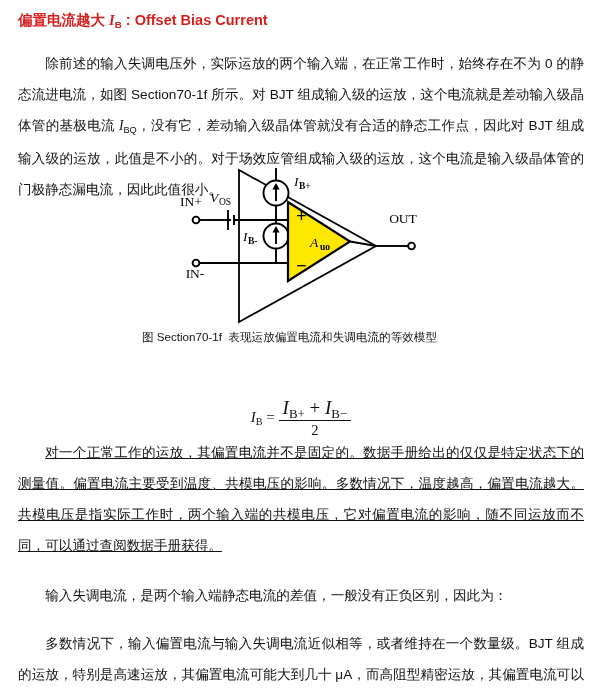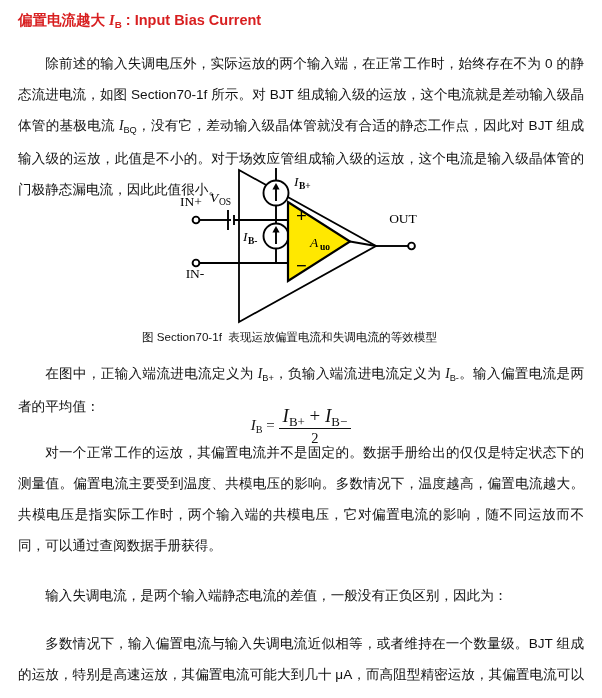--- a/index.html
+++ b/index.html
@@ -66,42 +66,41 @@
     font-size: 13.6px;
     line-height: 31px;
     text-align: justify;
     text-justify: inter-ideograph;
     text-indent: 2em;
     color: #111111;
   }
   .para.noindent { text-indent: 0; }
   .p1 { top: 48px; }
   .p2 { top: 358px; }
-  .p3 { top: 437px; }
+  .p3 { top: 437px; text-decoration: underline; }
   .p4 { top: 580px; }
   .p5 { top: 628px; }
 
   .caption {
     position: absolute;
     left: 0;
     width: 579px;
     top: 330px;
     text-align: center;
     font-size: 11.6px;
     color: #111111;
   }
 
   .formula {
     position: absolute;
     left: 0;
     width: 602px;
     text-align: center;
     font-family: "Liberation Serif", "DejaVu Serif", serif;
     color: #111111;
-    margin-top: 8px;
   }
   .formula-1 { top: 398px; font-size: 15px; }
   .formula-2 { top: 604px; font-size: 14.5px; }
 
   .frac {
     display: inline-block;
     vertical-align: middle;
     text-align: center;
     position: relative;
     top: -1px;
@@ -126,21 +125,21 @@
     height: 172px;
   }
   .figure svg { display: block; }
 </style>
 </head>
 <body>
 
 <div class="page">
 
   <div class="section-heading heading-1">
-    <span>偏置电流越大 </span><span class="ital">I</span><sub>B</sub><span> : </span><span class="latin">Input Bias Current</span>
+    <span>偏置电流越大 </span><span class="ital">I</span><sub>B</sub><span> : </span><span class="latin">Offset Bias Current</span>
   </div>
 
   <div class="para p1">
     <span>除前述的输入失调电压外，实际运放的两个输入端，在正常工作时，始终存在不为 0 的静态流进电流，如图 Section70-1f 所示。对 BJT 组成输入级的运放，这个电流就是差动输入级晶体管的基极电流 </span><span class="ital">I</span><sub>BQ</sub><span>，没有它，差动输入级晶体管就没有合适的静态工作点，因此对 BJT 组成输入级的运放，此值是不小的。对于场效应管组成输入级的运放，这个电流是输入级晶体管的门极静态漏电流，因此此值很小。</span>
   </div>
 
   <div class="figure">
     <svg width="602" height="172" viewBox="0 0 602 172" xmlns="http://www.w3.org/2000/svg">
 
       <g fill="none" stroke="#000000" stroke-width="1.8">
@@ -208,23 +207,20 @@
         <text x="310" y="87" font-family="Liberation Serif, DejaVu Serif, serif" font-size="13.5" font-style="italic" fill="#000000">A</text>
         <text x="320" y="90" font-family="Liberation Serif, DejaVu Serif, serif" font-size="9.5" font-weight="bold" fill="#000000">uo</text>
       </g>
     </svg>
   </div>
 
   <div class="caption">
     <span>图 Section70-1f</span>&nbsp;&nbsp;<span>表现运放偏置电流和失调电流的等效模型</span>
   </div>
 
-  <div class="para p2">
-    <span>在图中，正输入端流进电流定义为 </span><span class="ital">I</span><sub>B+</sub><span>，负输入端流进电流定义为 </span><span class="ital">I</span><sub>B-</sub><span>。输入偏置电流是两者的平均值：</span>
-  </div>
 
   <div class="formula formula-1">
     <span class="ital">I</span><sub>B</sub>
     <span>=</span>
     <span class="frac">
       <span class="num"><span class="ital">I</span><sub>B+</sub> <span>+</span> <span class="ital">I</span><sub>B−</sub></span>
       <span class="den">2</span>
     </span>
   </div>
 

